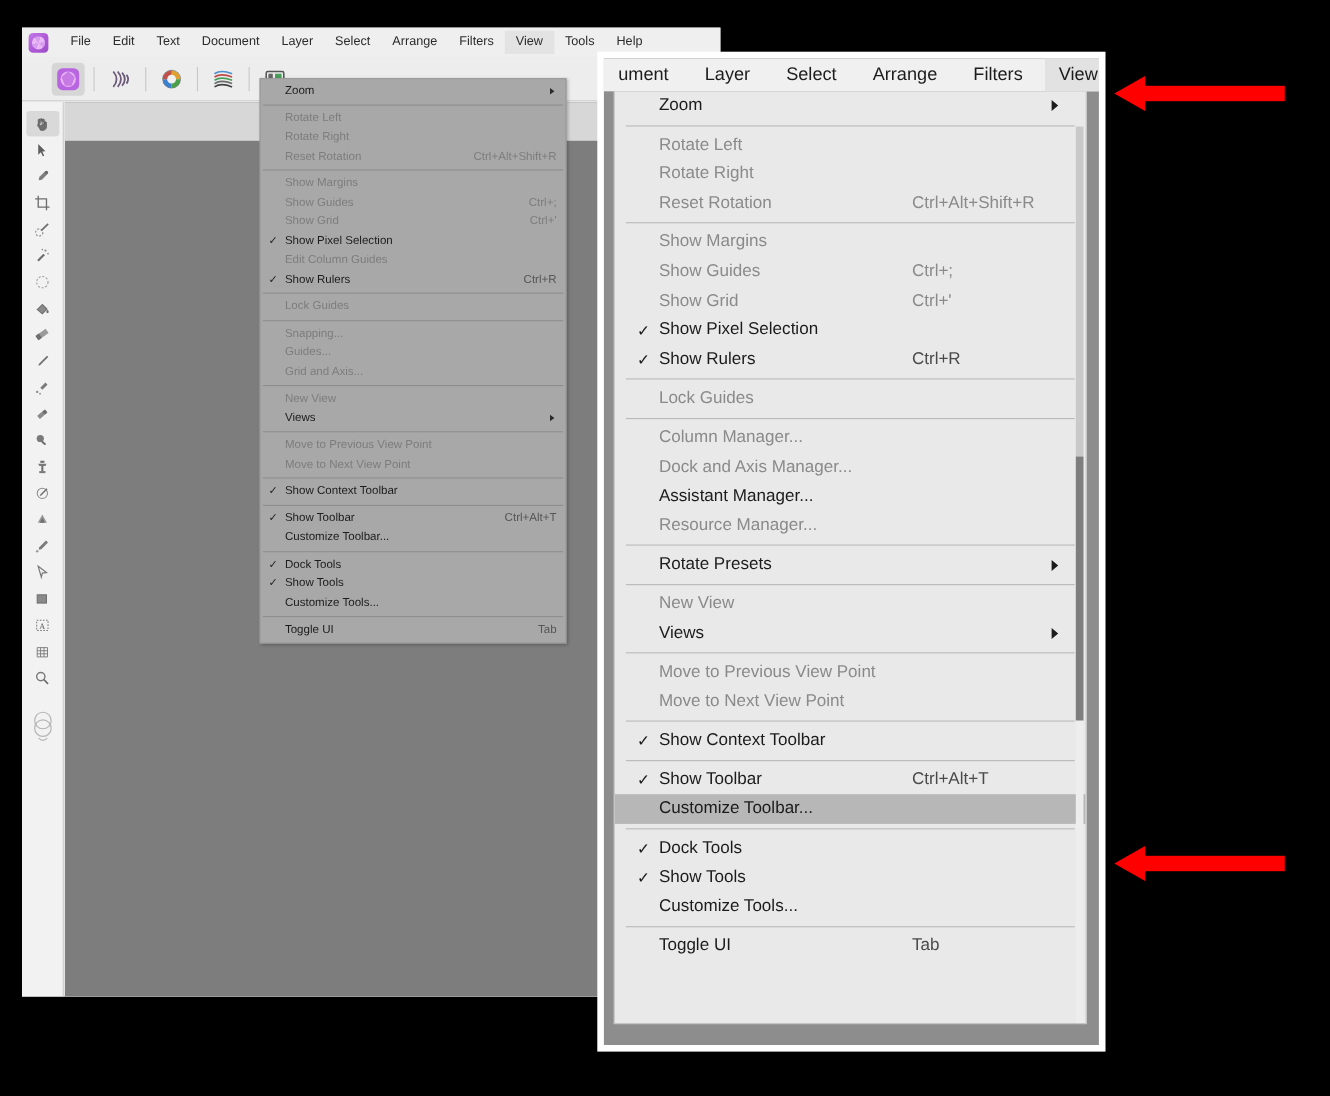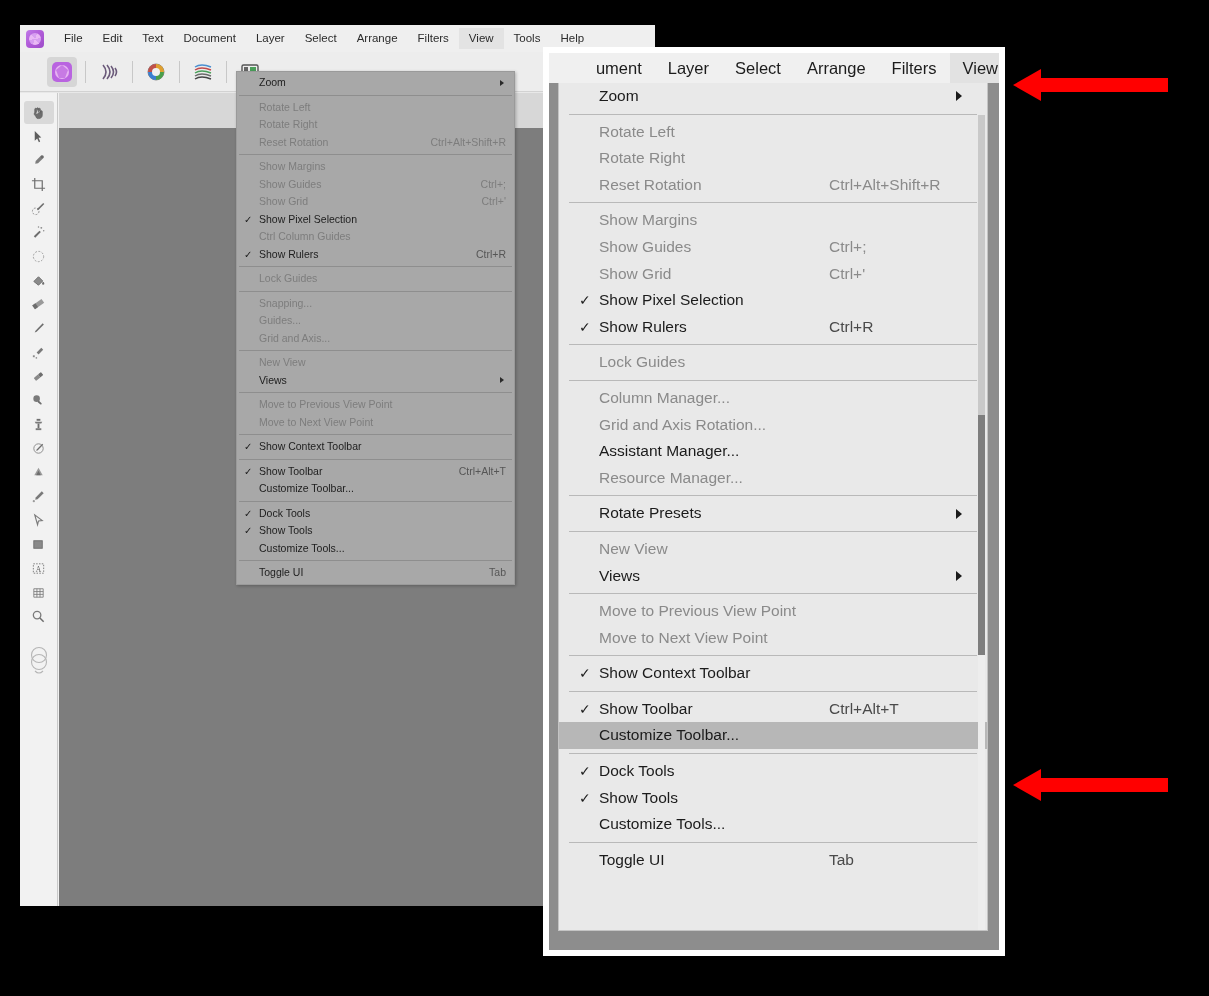--- a/index.html
+++ b/index.html
@@ -130,21 +130,21 @@
     z-index: 40;
     box-shadow: 0 0 0 0 rgba(0,0,0,0);
   }
   .zoom-inner {
     position: relative; width: 450px; height: 897px;
     background: #8d8d8d; overflow: hidden;
   }
   .zmenubar {
     position: absolute; left: 0; top: 0; width: 462px; height: 30px;
     background: #f0f0f0;
-    display: flex; align-items: center; justify-content: flex-end;
+    display: flex; align-items: center; justify-content: space-between;
   }
   .zmb-item {
     font-size: 16.5px; color: #1c1c1c; padding: 4px 13px; white-space: nowrap;
   }
   .zmb-item.active { background: #e2e2e2; height: 30px; line-height: 22px; }
 
   .zmenu {
     position: absolute; left: 9px; top: 30px;
     width: 430px; height: 848px;
     background: #e9e9e9;
@@ -440,21 +440,21 @@
         <div class="mi-s"><span>Zoom</span><span class="arr"></span></div>
         <div class="sep-s"></div>
         <div class="mi-s dim"><span>Rotate Left</span></div>
         <div class="mi-s dim"><span>Rotate Right</span></div>
         <div class="mi-s dim"><span>Reset Rotation</span><span class="sc">Ctrl+Alt+Shift+R</span></div>
         <div class="sep-s"></div>
         <div class="mi-s dim"><span>Show Margins</span></div>
         <div class="mi-s dim"><span>Show Guides</span><span class="sc">Ctrl+;</span></div>
         <div class="mi-s dim"><span>Show Grid</span><span class="sc">Ctrl+'</span></div>
         <div class="mi-s"><span class="chk">✓</span><span>Show Pixel Selection</span></div>
-        <div class="mi-s dim"><span>Ctrl Column Guides</span></div>
+        <div class="mi-s dim"><span>Edit Column Guides</span></div>
         <div class="mi-s"><span class="chk">✓</span><span>Show Rulers</span><span class="sc">Ctrl+R</span></div>
         <div class="sep-s"></div>
         <div class="mi-s dim"><span>Lock Guides</span></div>
         <div class="sep-s"></div>
         <div class="mi-s dim"><span>Snapping...</span></div>
         <div class="mi-s dim"><span>Guides...</span></div>
         <div class="mi-s dim"><span>Grid and Axis...</span></div>
         <div class="sep-s"></div>
         <div class="mi-s dim"><span>New View</span></div>
         <div class="mi-s"><span>Views</span><span class="arr"></span></div>
@@ -495,21 +495,21 @@
             <div class="sep"></div>
             <div class="mi dim"><span>Show Margins</span></div>
             <div class="mi dim"><span>Show Guides</span><span class="sc">Ctrl+;</span></div>
             <div class="mi dim"><span>Show Grid</span><span class="sc">Ctrl+'</span></div>
             <div class="mi"><span class="chk">✓</span><span>Show Pixel Selection</span></div>
             <div class="mi"><span class="chk">✓</span><span>Show Rulers</span><span class="sc">Ctrl+R</span></div>
             <div class="sep"></div>
             <div class="mi dim"><span>Lock Guides</span></div>
             <div class="sep"></div>
             <div class="mi dim"><span>Column Manager...</span></div>
-            <div class="mi dim"><span>Grid and Axis Rotation...</span></div>
+            <div class="mi dim"><span>Dock and Axis Manager...</span></div>
             <div class="mi"><span>Assistant Manager...</span></div>
             <div class="mi dim"><span>Resource Manager...</span></div>
             <div class="sep"></div>
             <div class="mi"><span>Rotate Presets</span><span class="arr"></span></div>
             <div class="sep"></div>
             <div class="mi dim"><span>New View</span></div>
             <div class="mi"><span>Views</span><span class="arr"></span></div>
             <div class="sep"></div>
             <div class="mi dim"><span>Move to Previous View Point</span></div>
             <div class="mi dim"><span>Move to Next View Point</span></div>

